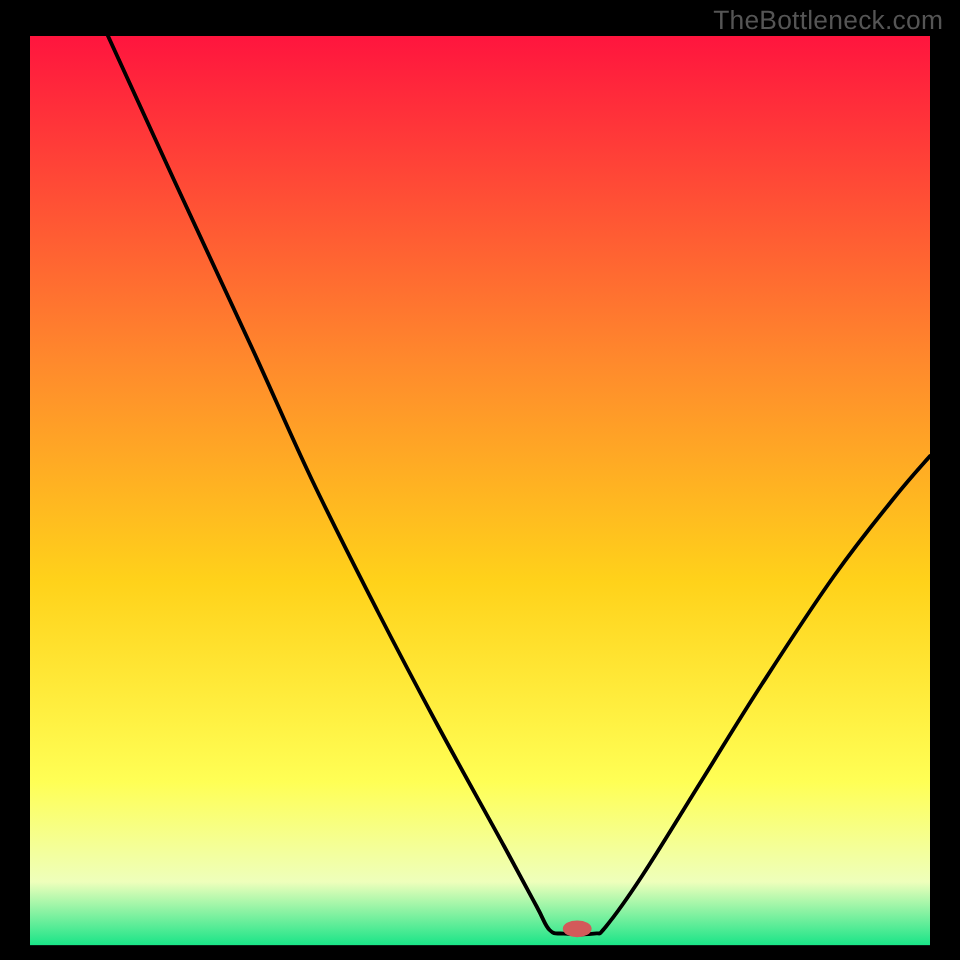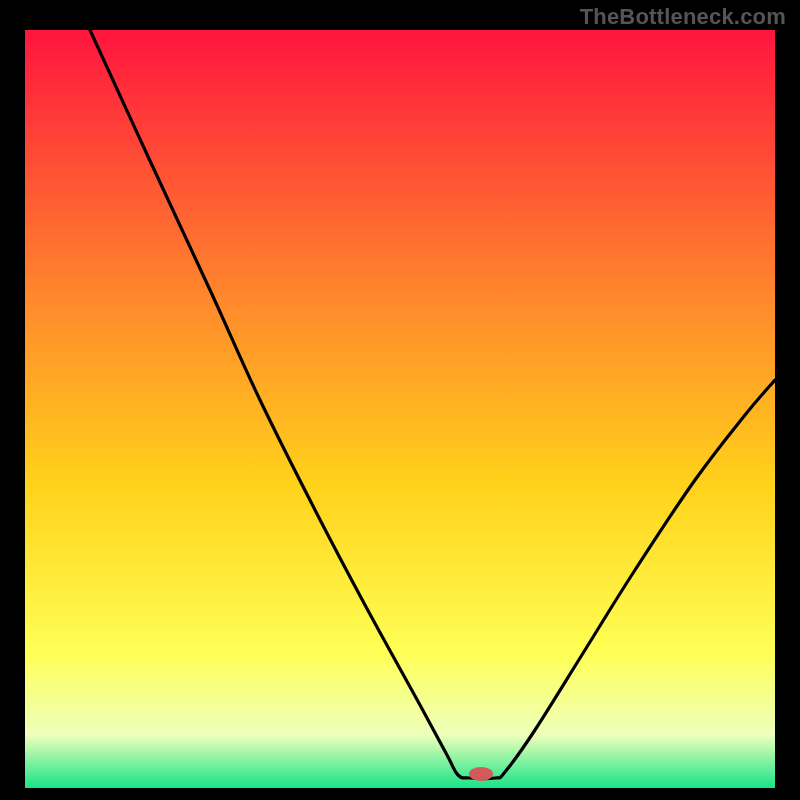--- a/index.html
+++ b/index.html
@@ -16,21 +16,21 @@
     width: 800px;
     height: 800px;
     background: #000;
   }
   .watermark {
     position: absolute;
     top: 4px;
     right: 14px;
     color: #555;
     font-size: 22px;
-    font-weight: 700;
+    font-weight: 400;
     letter-spacing: 0.2px;
     user-select: none;
     z-index: 5;
   }
   
   .plot {
     position: absolute;
     left: 25px;
     top: 30px;
     width: 750px;

